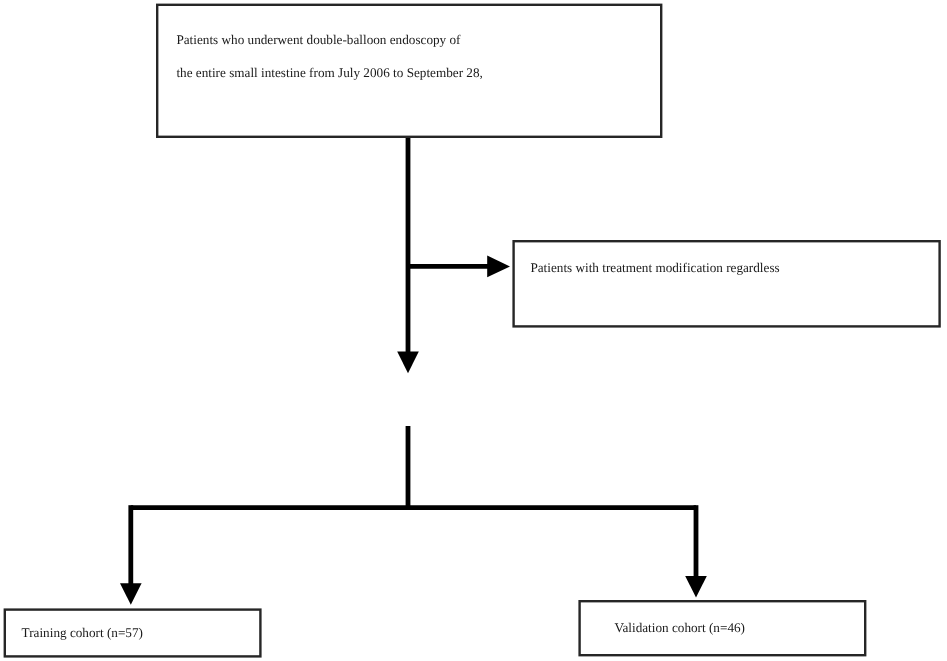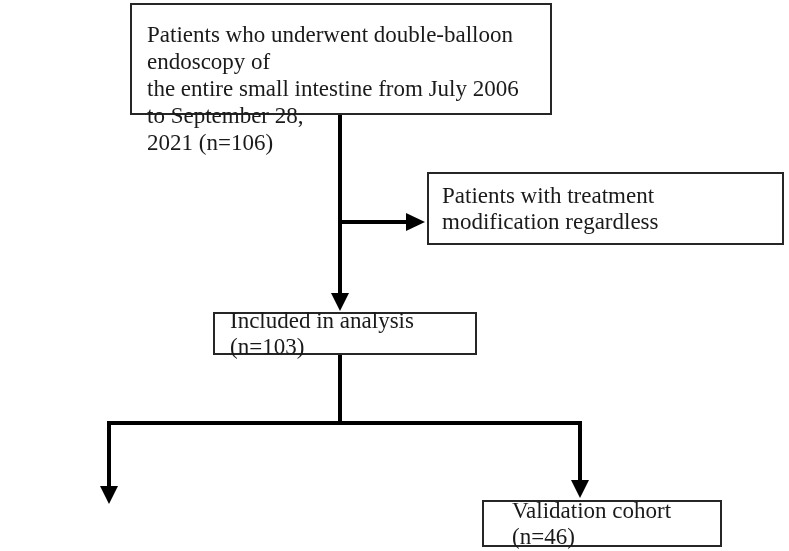--- a/index.html
+++ b/index.html
@@ -26,32 +26,32 @@
     height: 551px;
   }
   .cl { stroke: #000000; stroke-width: 4; fill: none; }
   .cf { fill: #000000; stroke: none; }
 
   .node {
     position: absolute;
     background: #ffffff;
     border: 2px solid #262626;
     color: #1a1a1a;
-    font-size: 23px;
+    font-size: 11px;
     line-height: 26px;
   }
 
   .node-source {
     left: 130px; top: 3px;
     width: 422px; height: 112px;
     padding: 16px 12px 0 15px;
     line-height: 27px;
   }
   .node-excluded {
-    left: 427px; top: 172px;
+    left: 427px; top: 200px;
     width: 357px; height: 73px;
     padding: 9px 10px 0 13px;
   }
   .node-included {
     left: 213px; top: 312px;
     width: 264px; height: 43px;
     display: flex; align-items: center;
     padding-left: 15px;
   }
   .node-training {
@@ -85,29 +85,28 @@
     <path class="cl" d="M109 421 L109 487"></path>
     <polygon class="cf" points="100,486 118,486 109,504"></polygon>
 
     <path class="cl" d="M580 421 L580 481"></path>
     <polygon class="cf" points="571,480 589,480 580,498"></polygon>
   </svg>
 
   <div class="node node-source">
     <div>Patients who underwent double-balloon endoscopy of</div>
     <div>the entire small intestine from July 2006 to September 28,</div>
-    <div>2021 (n=106)</div>
   </div>
 
   <div class="node node-excluded">
     <div>Patients with treatment modification regardless</div>
   </div>
 
-  <div class="node node-included">
-    <div>Included in analysis (n=103)</div>
+
+  <div class="node node-training">
+    <div>Training cohort (n=57)</div>
   </div>
-
 
   <div class="node node-validation">
     <div>Validation cohort (n=46)</div>
   </div>
 
 </div>
 
 </body></html>

